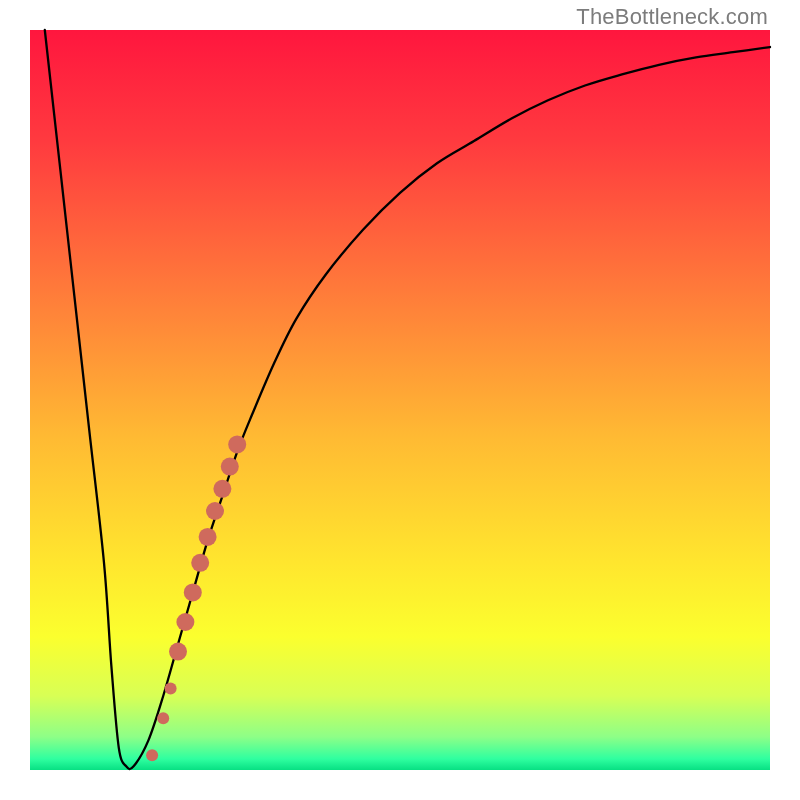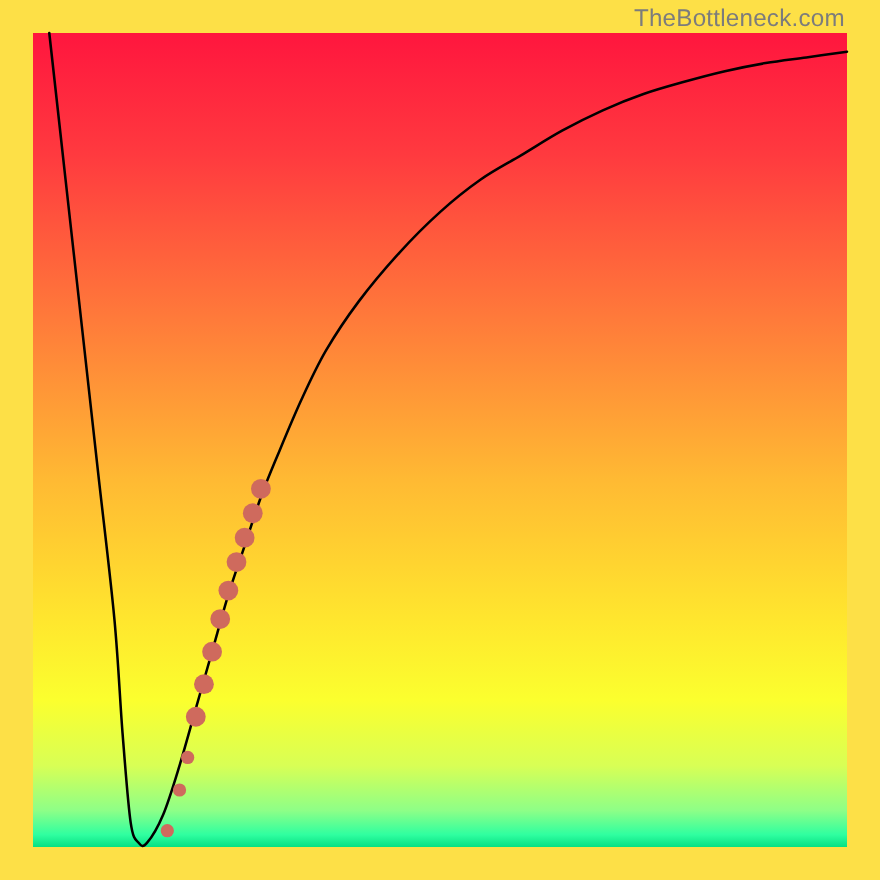--- a/index.html
+++ b/index.html
@@ -10,21 +10,21 @@
     overflow: hidden;
     background: #000;
     font-family: Arial, Helvetica, sans-serif;
   }
   .frame {
     position: absolute;
     left: 0;
     top: 0;
     width: 800px;
     height: 800px;
-    background: #fde047;
+    background: #ffffff;
   }
   .plot-area {
     position: absolute;
     left: 30px;
     top: 30px;
     width: 740px;
     height: 740px;
   }
   .gradient-bg {
     position: absolute;

